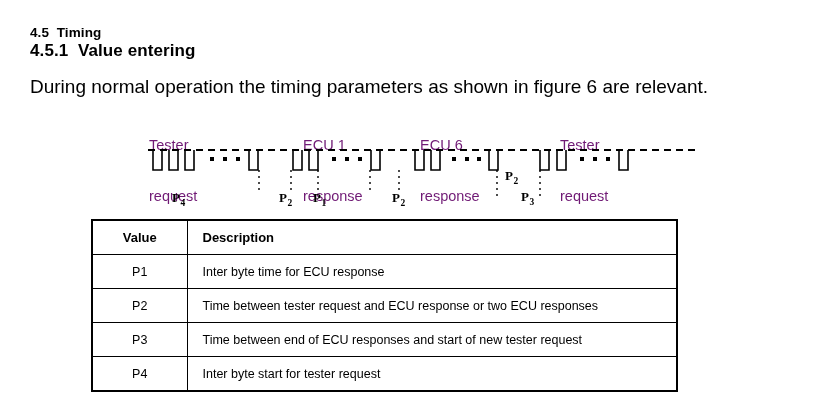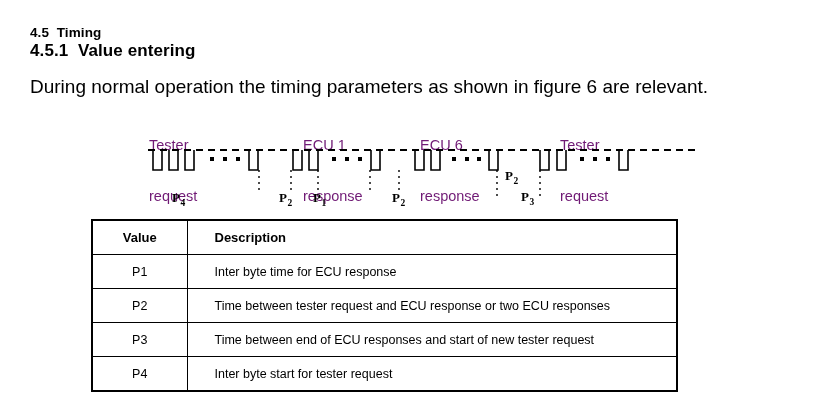--- a/index.html
+++ b/index.html
@@ -94,21 +94,21 @@
     font-weight: bold;
     font-size: 13px;
   }
   #timing-table th.th-value,
   #timing-table td.td-value {
     text-align: center;
   }
   #timing-table th.th-desc,
   #timing-table td.td-desc {
     text-align: left;
-    padding-left: 27px;
+    padding-left: 15px;
   }
 </style>
 </head>
 <body>
 
 <div class="h-sec" id="heading-45">4.5  Timing</div>
 
 <div class="h-sec" id="heading-451">4.5.1  Value entering</div>
 
 <div id="intro-paragraph">During normal operation the timing parameters as shown in figure 6 are relevant.</div>

